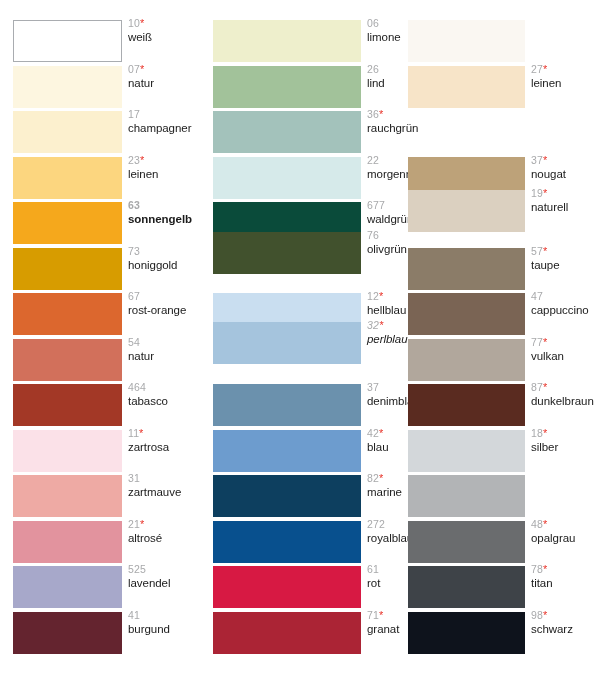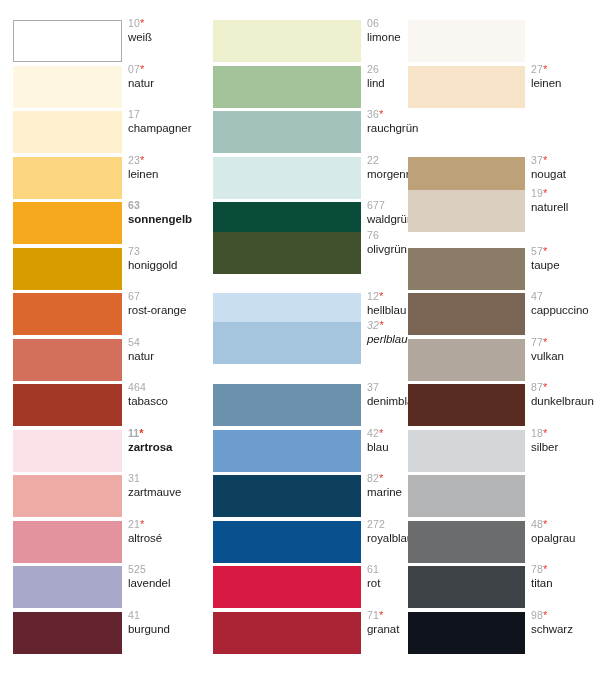--- a/index.html
+++ b/index.html
@@ -141,21 +141,21 @@
           <span class="name">natur</span>
         </div>
       </div>
       <div class="swatch-row" style="top: 384px;">
         <div class="swatch" title="#a33826" style="background: rgb(163, 56, 38);"></div>
         <div class="label-block">
           <span class="code"><span>464</span></span>
           <span class="name">tabasco</span>
         </div>
       </div>
-      <div class="swatch-row" style="top: 429.5px; font-weight: bold;">
+      <div class="swatch-row" style="top: 429.5px;">
         <div class="swatch" title="#fbe1e8" style="background: rgb(251, 225, 232);"></div>
         <div class="label-block">
           <span class="code"><span>11</span><span class="star">*</span></span>
           <span class="name">zartrosa</span>
         </div>
       </div>
       <div class="swatch-row" style="top: 475px;">
         <div class="swatch" title="#eeaaa4" style="background: rgb(238, 170, 164);"></div>
         <div class="label-block">
           <span class="code"><span>31</span></span>

